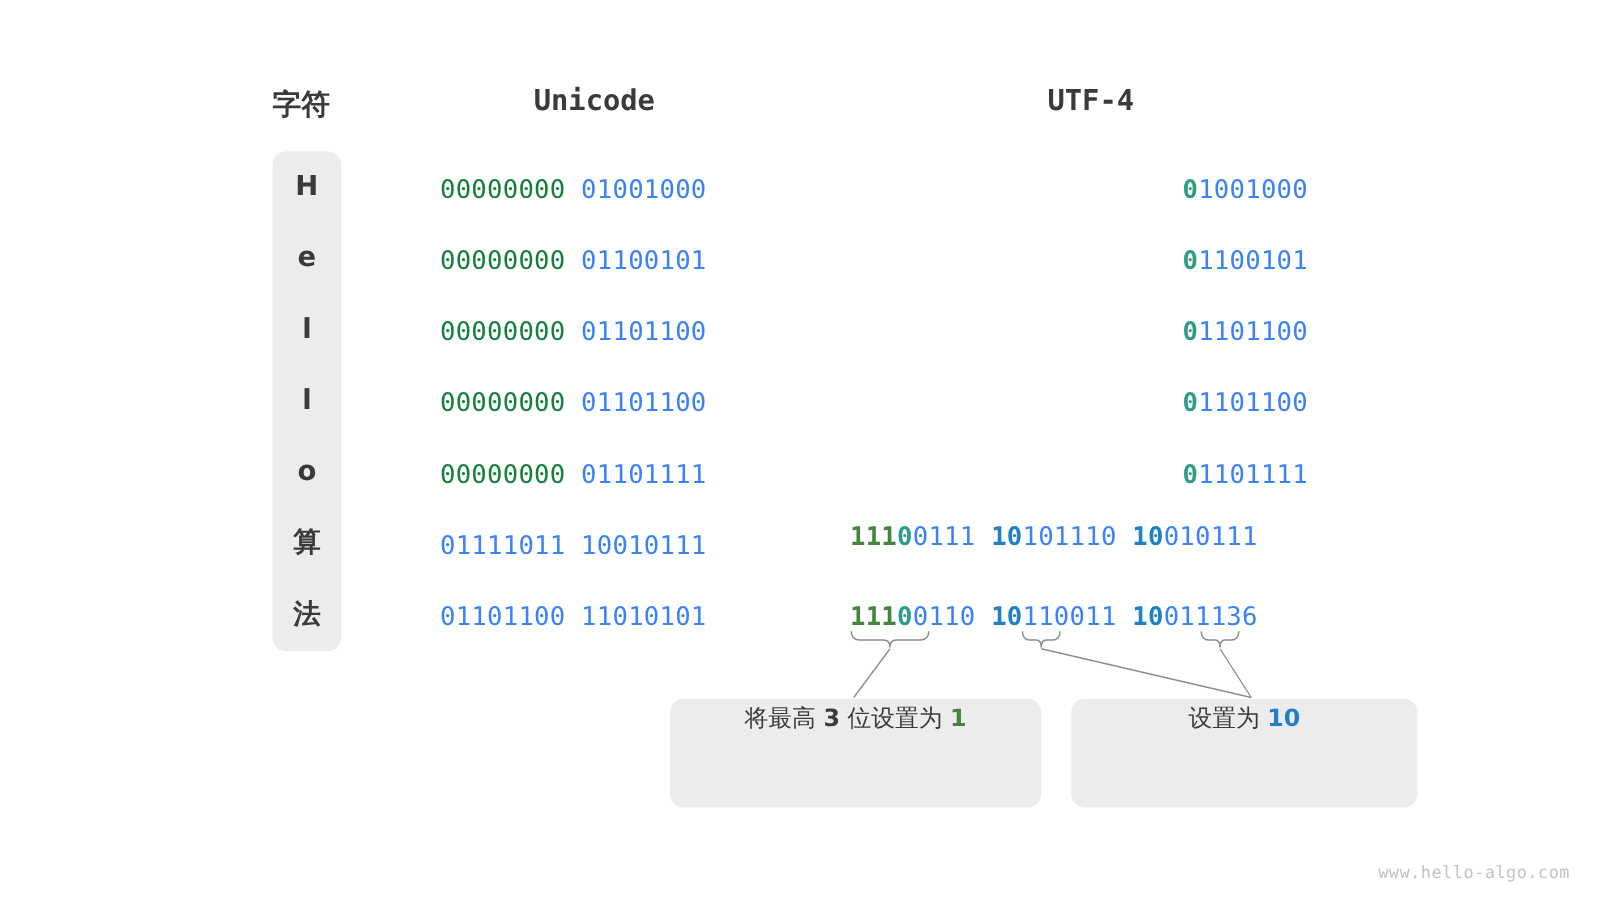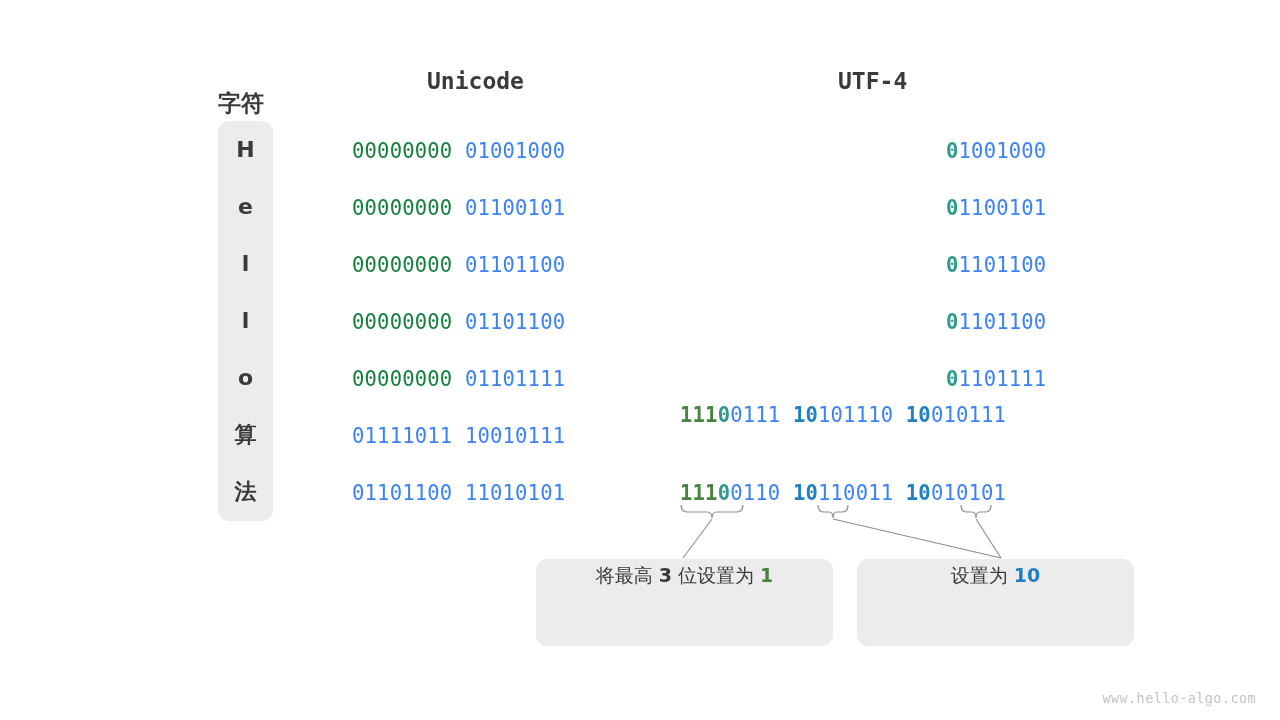--- a/index.html
+++ b/index.html
@@ -25,21 +25,21 @@
 
   
   .hdr {
     position: absolute;
     font-family: "DejaVu Sans Mono", monospace;
     font-weight: bold;
     font-size: 23px;
     color: #3a3a3a;
     white-space: nowrap;
   }
-  .hdr-char   { left: 218px; top: 68px; margin-top: 20px; }
+  .hdr-char   { left: 218px; top: 68px; }
   .hdr-uni    { left: 427px; top: 68px; }
   .hdr-utf    { left: 838px; top: 68px; }
 
   
   .char-capsule {
     position: absolute;
     left: 218px;
     top: 121px;
     width: 55px;
     height: 400px;
@@ -158,23 +158,23 @@
   <div class="uni-cell" style="top:364px"><span class="dim">00000000</span> <span class="plain">01101111</span></div>
   <div class="uni-cell" style="top:421px"><span class="plain">01111011</span> <span class="plain">10010111</span></div>
   <div class="uni-cell" style="top:478px"><span class="plain">01101100</span> <span class="plain">11010101</span></div>
 
   <div class="utf-cell utf-ascii" style="top:136px"><span class="g-teal">0</span><span class="plain">1001000</span></div>
   <div class="utf-cell utf-ascii" style="top:193px"><span class="g-teal">0</span><span class="plain">1100101</span></div>
   <div class="utf-cell utf-ascii" style="top:250px"><span class="g-teal">0</span><span class="plain">1101100</span></div>
   <div class="utf-cell utf-ascii" style="top:307px"><span class="g-teal">0</span><span class="plain">1101100</span></div>
   <div class="utf-cell utf-ascii" style="top:364px"><span class="g-teal">0</span><span class="plain">1101111</span></div>
 
-  <div class="utf-cell utf-cjk" style="top:400px"><span class="g-green">111</span><span class="g-teal">0</span><span class="plain">0111</span> <span class="g-blue">10</span><span class="plain">101110</span> <span class="g-blue">10</span><span class="plain">010111</span></div>
+  <div class="utf-cell utf-cjk" style="top:414px"><span class="g-green">111</span><span class="g-teal">0</span><span class="plain">0111</span> <span class="g-blue">10</span><span class="plain">101110</span> <span class="g-blue">10</span><span class="plain">010111</span></div>
 
-  <div class="utf-cell utf-cjk" style="top:478px"><span class="g-green">111</span><span class="g-teal">0</span><span class="plain">0110</span> <span class="g-blue">10</span><span class="plain">110011</span> <span class="g-blue">10</span><span class="plain">010101</span></div>
+  <div class="utf-cell utf-cjk" style="top:478px"><span class="g-green">111</span><span class="g-teal">0</span><span class="plain">0110</span> <span class="g-blue">10</span><span class="plain">110011</span> <span class="g-blue">10</span><span class="plain">011136</span></div>
 
   <svg class="connectors" width="1280" height="720" viewBox="0 0 1280 720" fill="none">
 
     <path d="M681,505 q0,7 7,7 L707,512 q5,0 5,6 q0,-6 5,-6 L736,512 q7,0 7,-7" stroke="#8d8d8d" stroke-width="1.2" fill="none"></path>
 
     <path d="M712,519 L683,558" stroke="#8d8d8d" stroke-width="1.1" fill="none"></path>
 
     <path d="M818,505 q0,7 6,7 L829,512 q4,0 4,6 q0,-6 4,-6 L842,512 q6,0 6,-7" stroke="#8d8d8d" stroke-width="1.2" fill="none"></path>
 
     <path d="M961,505 q0,7 6,7 L972,512 q4,0 4,6 q0,-6 4,-6 L985,512 q6,0 6,-7" stroke="#8d8d8d" stroke-width="1.2" fill="none"></path>

